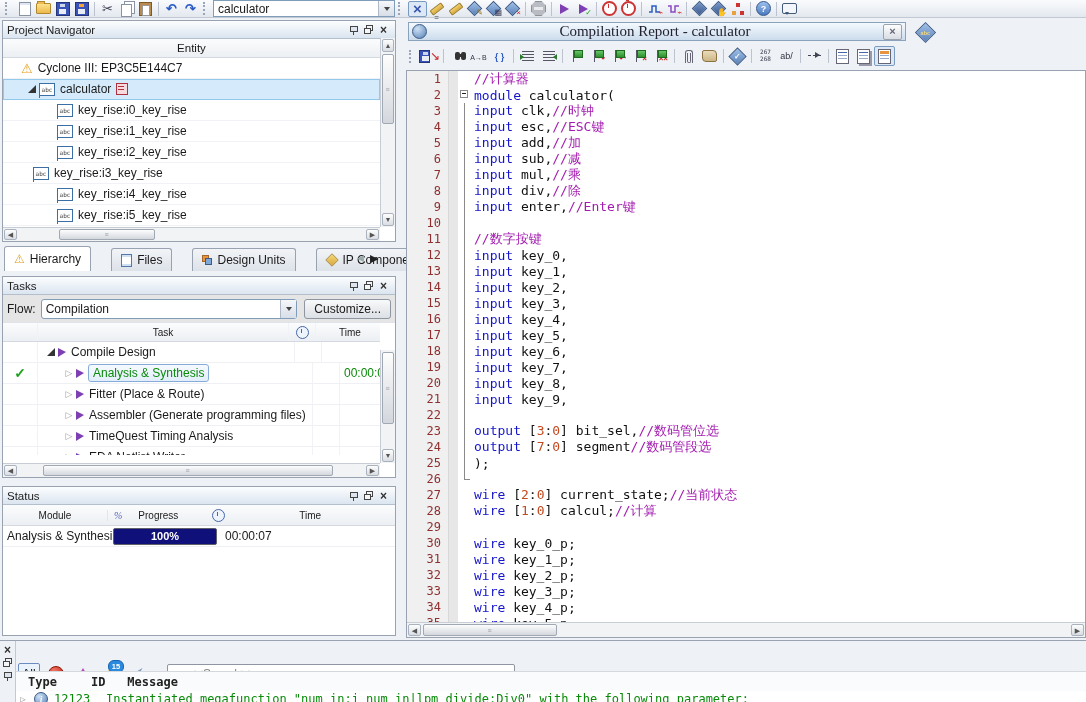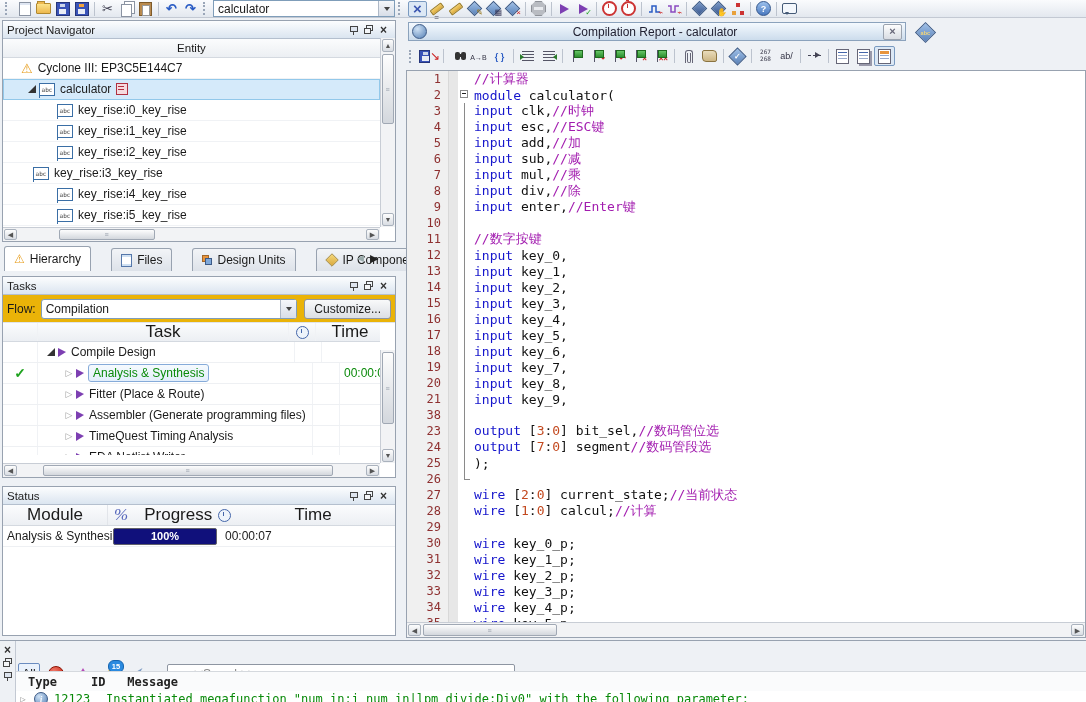--- a/index.html
+++ b/index.html
@@ -92,24 +92,24 @@
   .tabi{margin-right:5px;flex:none;}
   .tabi-hierarchy::before{content:"⚠";color:#e69b17;font-size:12px;}
   .tabi-files{width:9px;height:11px;background:#fff;border:1px solid #5577aa;box-shadow:inset 0 -2px 0 #cfe0f2,inset 0 2px 0 #cfe0f2;display:block;}
   .tabi-du{width:10px;height:10px;position:relative;display:block;}
   .tabi-du::before{content:"";position:absolute;left:0;top:0;width:5px;height:5px;background:#e8943c;border:1px solid #a3682a;}
   .tabi-du::after{content:"";position:absolute;right:0;bottom:0;width:5px;height:5px;background:#7fa8d9;border:1px solid #3c5a86;}
   .tabi-ip{width:10px;height:10px;background:linear-gradient(135deg,#f5d87a,#d9a83c);border:1px solid #9a7a22;transform:rotate(45deg) scale(.8);display:block;}
   .tabnav{display:flex;align-items:center;margin-left:4px;height:22px;}
   .tabnav span{font-size:9px;margin:0 3px;}
   
-  .flowrow{height:27px;display:flex;align-items:center;padding:0 4px;background:#eab308;border-bottom:1px solid #e0e4ea;}
+  .flowrow{height:27px;display:flex;align-items:center;padding:0 4px;background:#e5e5e5;border-bottom:1px solid #e0e4ea;}
   .btn{height:20px;padding:0 9px;background:linear-gradient(#f8f9fa,#dcdfe4);border:1px solid #8e96a2;border-radius:3px;
        display:flex;align-items:center;box-sizing:border-box;white-space:nowrap;}
-  .gridhdr{height:18px;display:flex;background:linear-gradient(#fbfcfd,#eceff3);border-bottom:1px solid #d4d9e0;align-items:center;font-size:17px;}
+  .gridhdr{height:18px;display:flex;background:linear-gradient(#fbfcfd,#eceff3);border-bottom:1px solid #d4d9e0;align-items:center;font-size:10px;}
   .task-row{height:20px;display:flex;align-items:center;border-bottom:1px solid #eef0f3;}
   .tcell-status{width:34px;flex:none;display:flex;align-items:center;justify-content:center;border-right:1px solid #f0f2f5;height:100%;}
   .tcell-task{width:250px;flex:none;display:flex;align-items:center;overflow:hidden;white-space:nowrap;height:100%;border-right:1px solid #f0f2f5;}
   .tcell-clk{width:26px;flex:none;height:100%;border-right:1px solid #f0f2f5;}
   .tcell-time{flex:1;padding-left:4px;white-space:nowrap;}
   .chk::before{content:"✓";color:#1fa31f;font-weight:bold;font-size:14px;}
   .play{flex:none;margin-right:5px;display:flex;}
   .play::before{content:"";width:0;height:0;border-left:8px solid #7d3fb2;border-top:4px solid transparent;border-bottom:5px solid transparent;}
   .tlabel.done{color:#0a8a0a;}
   .tlabel.selbox{outline:1px solid #86abd9;background:linear-gradient(#f6fafe,#e2eefb);border-radius:2px;padding:1px 4px;}
@@ -117,21 +117,21 @@
   .clk{width:11px;height:11px;border:1px solid #4466aa;border-radius:50%;position:relative;background:#eef4fb;display:inline-block;}
   .clk::before{content:"";position:absolute;left:4px;top:2px;width:1px;height:4px;background:#4466aa;}
   
   .st-row{height:20px;display:flex;align-items:center;border-bottom:1px solid #eef0f3;}
   .prog{width:102px;height:15px;background:#10107b;border:1px solid #60606a;border-radius:2px;color:#fff;
         font-size:11px;font-weight:bold;display:flex;align-items:center;justify-content:center;flex:none;}
   .pct-hdr{color:#5566bb;font-style:italic;font-family:"Liberation Serif",serif;}
   
   .ewin-title{position:absolute;left:408px;top:22px;width:498px;height:19px;box-sizing:border-box;
               background:linear-gradient(#f4f9fe,#ccdcec);border:1px solid #8ba2bc;display:flex;align-items:center;padding:0 3px;}
-  .ewin-title .t{flex:1;text-align:center;font-size:12px;color:#223;}
+  .ewin-title .t{flex:1;text-align:center;font-size:15px;color:#223;font-family:Liberation Serif, serif;}
   .docball{width:13px;height:13px;border-radius:50%;background:radial-gradient(circle at 35% 30%,#cfe2f5,#5580b5);border:1px solid #3c5a86;flex:none;}
   .closebtn{width:17px;height:14px;background:linear-gradient(#fdfdfd,#d9dde3);border:1px solid #9aa2ae;border-radius:2px;
             display:flex;align-items:center;justify-content:center;flex:none;}
   .closebtn::before{content:"×";font-size:11px;font-weight:bold;color:#667;line-height:1;}
   .etb{position:absolute;left:406px;top:44px;height:24px;display:flex;align-items:center;}
   .ei{width:21px;height:20px;display:flex;align-items:center;justify-content:center;position:relative;flex:none;}
   .ei.pressed{border:1px solid #7a9ac0;background:#dce8f5;border-radius:2px;box-sizing:border-box;}
   .binoc{width:5px;height:8px;background:#333;border-radius:2px;box-shadow:6px 0 0 #333;position:relative;}
   .binoc::before{content:"";position:absolute;left:4px;top:2px;width:3px;height:3px;background:#333;}
   .g-ab::before{content:"A→B";font-size:7px;color:#334;}
@@ -657,21 +657,21 @@
         <div class="cl"><span class="ln">12</span><span class="hatch"></span><span class="fold f-m"></span><span class="codetxt"><span class="seg-k">input</span><span class="seg-p"> key_0,</span></span></div>
         <div class="cl"><span class="ln">13</span><span class="hatch"></span><span class="fold f-m"></span><span class="codetxt"><span class="seg-k">input</span><span class="seg-p"> key_1,</span></span></div>
         <div class="cl"><span class="ln">14</span><span class="hatch"></span><span class="fold f-m"></span><span class="codetxt"><span class="seg-k">input</span><span class="seg-p"> key_2,</span></span></div>
         <div class="cl"><span class="ln">15</span><span class="hatch"></span><span class="fold f-m"></span><span class="codetxt"><span class="seg-k">input</span><span class="seg-p"> key_3,</span></span></div>
         <div class="cl"><span class="ln">16</span><span class="hatch"></span><span class="fold f-m"></span><span class="codetxt"><span class="seg-k">input</span><span class="seg-p"> key_4,</span></span></div>
         <div class="cl"><span class="ln">17</span><span class="hatch"></span><span class="fold f-m"></span><span class="codetxt"><span class="seg-k">input</span><span class="seg-p"> key_5,</span></span></div>
         <div class="cl"><span class="ln">18</span><span class="hatch"></span><span class="fold f-m"></span><span class="codetxt"><span class="seg-k">input</span><span class="seg-p"> key_6,</span></span></div>
         <div class="cl"><span class="ln">19</span><span class="hatch"></span><span class="fold f-m"></span><span class="codetxt"><span class="seg-k">input</span><span class="seg-p"> key_7,</span></span></div>
         <div class="cl"><span class="ln">20</span><span class="hatch"></span><span class="fold f-m"></span><span class="codetxt"><span class="seg-k">input</span><span class="seg-p"> key_8,</span></span></div>
         <div class="cl"><span class="ln">21</span><span class="hatch"></span><span class="fold f-m"></span><span class="codetxt"><span class="seg-k">input</span><span class="seg-p"> key_9,</span></span></div>
-        <div class="cl"><span class="ln">38</span><span class="hatch"></span><span class="fold f-m"></span><span class="codetxt"></span></div>
+        <div class="cl"><span class="ln">22</span><span class="hatch"></span><span class="fold f-m"></span><span class="codetxt"></span></div>
         <div class="cl"><span class="ln">23</span><span class="hatch"></span><span class="fold f-m"></span><span class="codetxt"><span class="seg-k">output</span><span class="seg-p"> [</span><span class="seg-d">3</span><span class="seg-p">:</span><span class="seg-d">0</span><span class="seg-p">] bit_sel,</span><span class="seg-c">//数码管位选</span></span></div>
         <div class="cl"><span class="ln">24</span><span class="hatch"></span><span class="fold f-m"></span><span class="codetxt"><span class="seg-k">output</span><span class="seg-p"> [</span><span class="seg-d">7</span><span class="seg-p">:</span><span class="seg-d">0</span><span class="seg-p">] segment</span><span class="seg-c">//数码管段选</span></span></div>
         <div class="cl"><span class="ln">25</span><span class="hatch"></span><span class="fold f-m"></span><span class="codetxt"><span class="seg-p">);</span></span></div>
         <div class="cl"><span class="ln">26</span><span class="hatch"></span><span class="fold f-e"></span><span class="codetxt"></span></div>
         <div class="cl"><span class="ln">27</span><span class="hatch"></span><span class="fold "></span><span class="codetxt"><span class="seg-k">wire</span><span class="seg-p"> [</span><span class="seg-d">2</span><span class="seg-p">:</span><span class="seg-d">0</span><span class="seg-p">] current_state;</span><span class="seg-c">//当前状态</span></span></div>
         <div class="cl"><span class="ln">28</span><span class="hatch"></span><span class="fold "></span><span class="codetxt"><span class="seg-k">wire</span><span class="seg-p"> [</span><span class="seg-d">1</span><span class="seg-p">:</span><span class="seg-d">0</span><span class="seg-p">] calcul;</span><span class="seg-c">//计算</span></span></div>
         <div class="cl"><span class="ln">29</span><span class="hatch"></span><span class="fold "></span><span class="codetxt"></span></div>
         <div class="cl"><span class="ln">30</span><span class="hatch"></span><span class="fold "></span><span class="codetxt"><span class="seg-k">wire</span><span class="seg-p"> key_0_p;</span></span></div>
         <div class="cl"><span class="ln">31</span><span class="hatch"></span><span class="fold "></span><span class="codetxt"><span class="seg-k">wire</span><span class="seg-p"> key_1_p;</span></span></div>
         <div class="cl"><span class="ln">32</span><span class="hatch"></span><span class="fold "></span><span class="codetxt"><span class="seg-k">wire</span><span class="seg-p"> key_2_p;</span></span></div>

